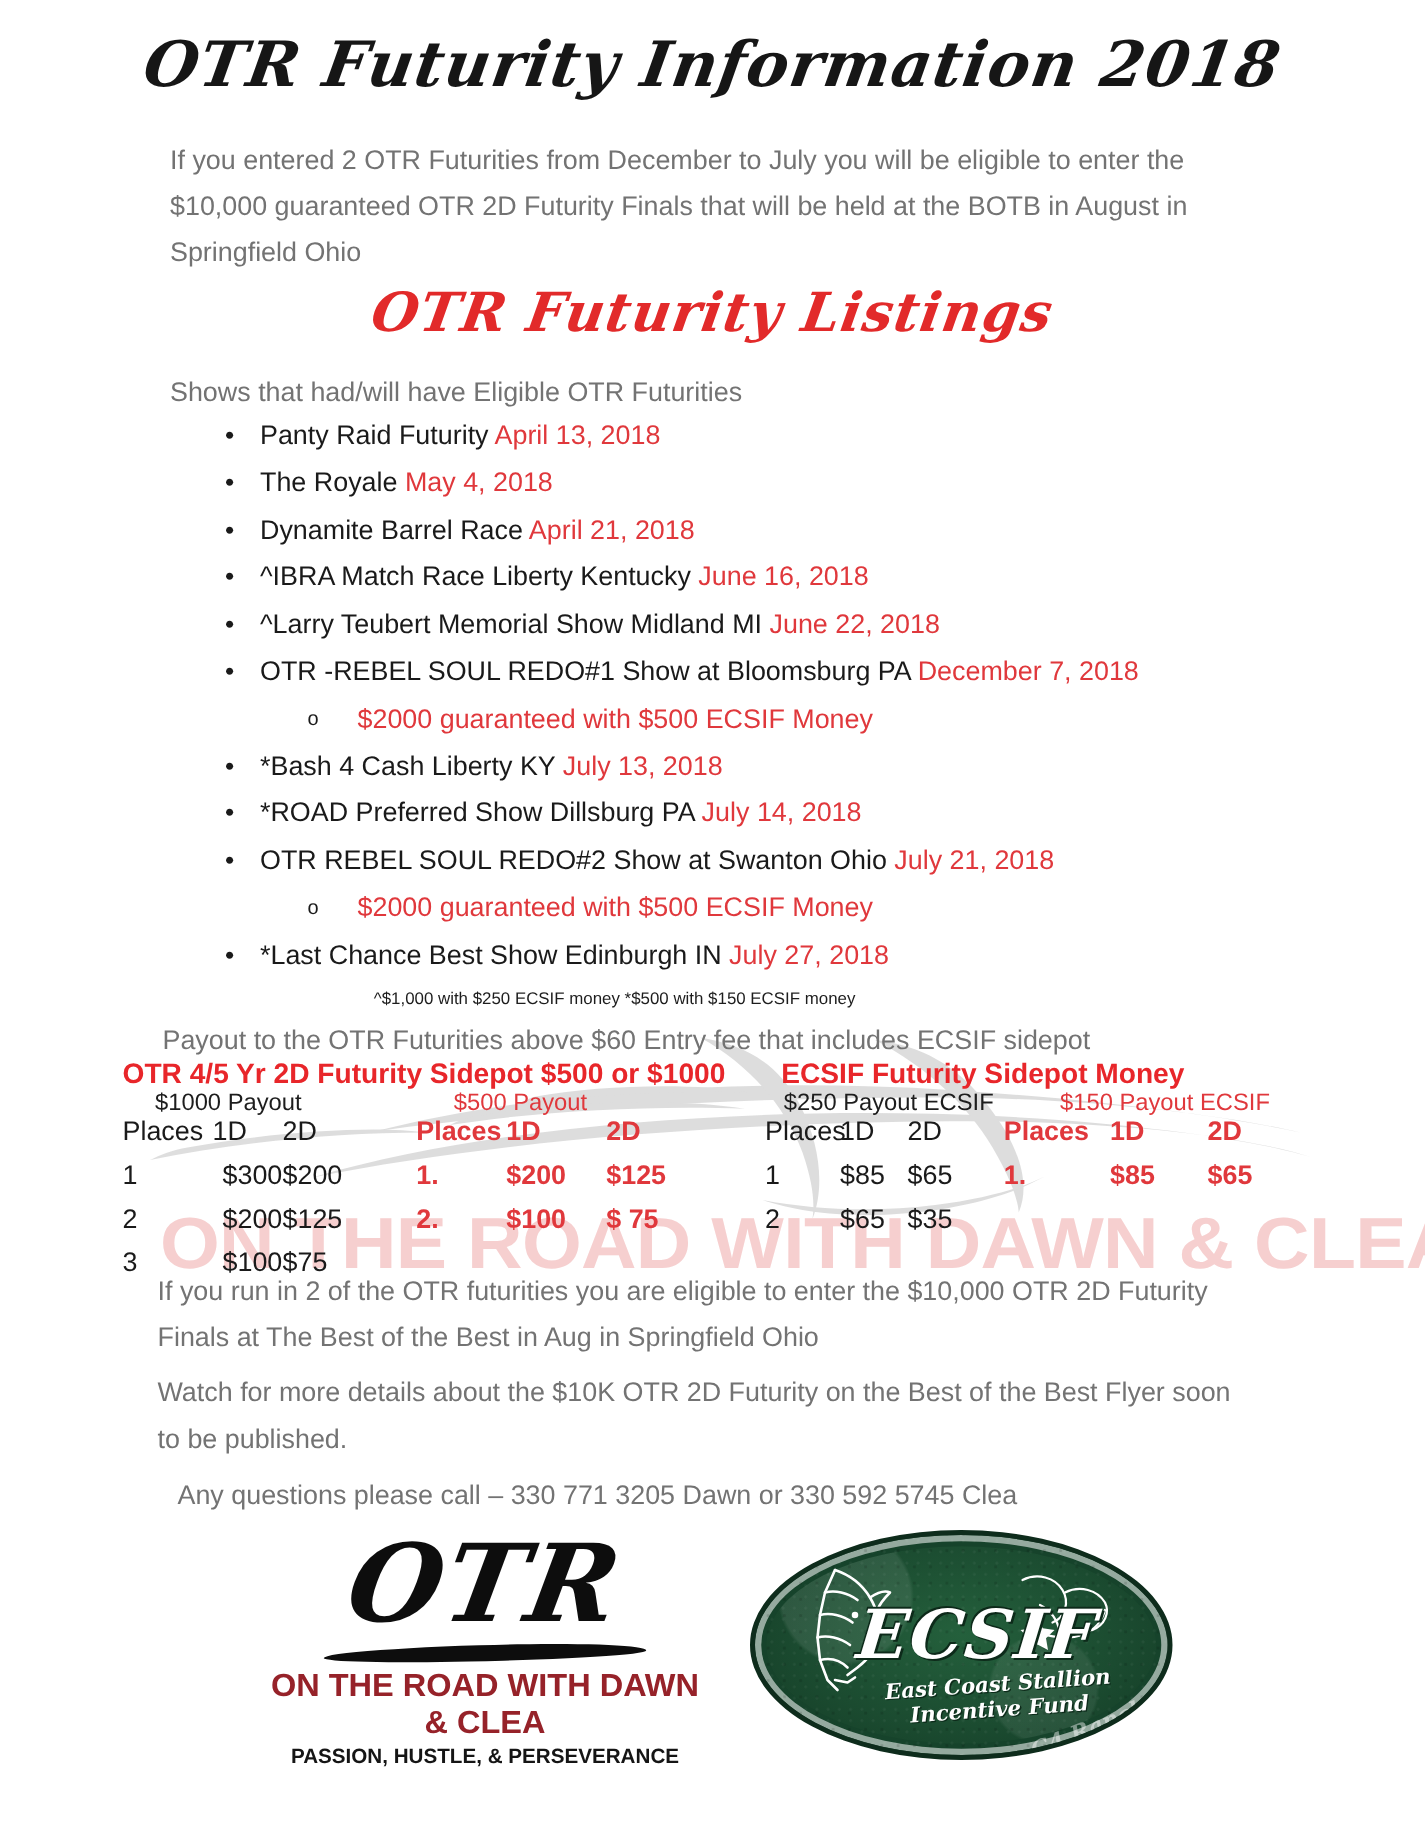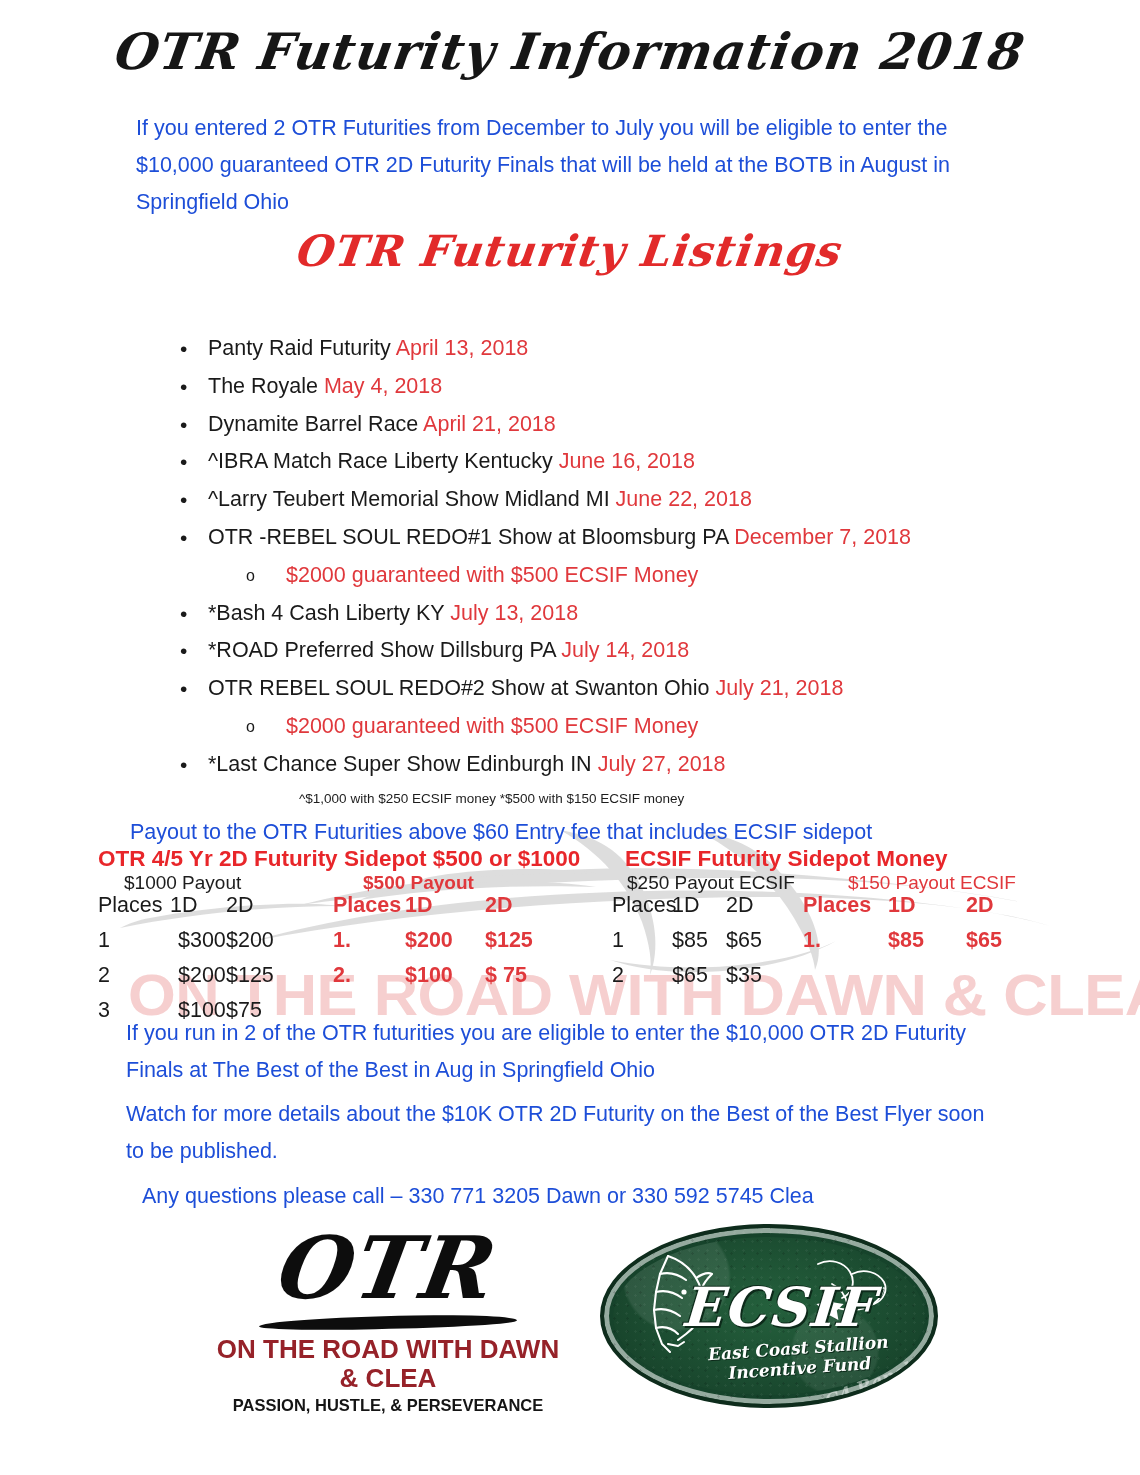--- a/index.html
+++ b/index.html
@@ -48,21 +48,21 @@
     font-size:43px;letter-spacing:1px;color:#e22a2a;
     transform:skewX(-9deg);
     z-index:3;
   }
 
   
   .para{
     position:absolute;
     font-size:21.5px;
     line-height:37px;
-    color:#1d4ed8;
+    color:#737373;
     z-index:3;
   }
   #intro-para{left:136px;top:110px;width:880px;}
   #shows-lead{left:136px;top:296px;}
   #payout-lead{left:130px;top:814px;width:900px;}
   #finals-para{left:126px;top:1015px;width:880px;}
   #watch-para{left:126px;top:1096px;width:880px;}
   #phone-para{left:126px;top:1178px;width:880px;margin-left:16px;}
 
   
@@ -110,21 +110,21 @@
   }
   #head-otr{left:98px;top:0px;}
   #head-ecsif{left:625px;top:0px;text-align:center;}
 
   .subcap{
     position:absolute;
     font-size:19px;
     white-space:nowrap;
   }
   #cap-1000{left:124px;top:26px;color:#1d1d1d;}
-  #cap-500{left:363px;top:26px;color:#e0383c;font-weight:bold;}
+  #cap-500{left:363px;top:26px;color:#e0383c;}
   #cap-250{left:627px;top:26px;color:#1d1d1d;}
   #cap-150{left:848px;top:26px;color:#e0383c;}
 
   
   .tbl-black{font-size:21.5px;color:#1a1a1a;line-height:35px;}
   .tbl-red{font-size:21.5px;color:#e0383c;font-weight:700;line-height:35px;}
 
   .row{display:block;position:relative;height:35px;}
   .c{position:absolute;top:0;}
 
@@ -249,34 +249,35 @@
     </svg>
     <div class="wm-text">ON THE ROAD WITH DAWN &amp; CLEA</div>
   </div>
 
   <div class="script title-main">OTR Futurity Information 2018</div>
 
   <div class="para" id="intro-para">If you entered 2 OTR Futurities from December to July you will be eligible to enter the $10,000 guaranteed OTR 2D Futurity Finals that will be held at the BOTB in August in Springfield Ohio</div>
 
   <div class="script title-listings">OTR Futurity Listings</div>
 
+  <div class="para" id="shows-lead">Shows that had/will have Eligible OTR Futurities</div>
 
   <ul class="shows-list" id="shows-list">
       <li><span class="bullet">•</span><span>Panty Raid Futurity </span><span class="date">April 13, 2018</span></li>
       <li><span class="bullet">•</span><span>The Royale </span><span class="date">May 4, 2018</span></li>
       <li><span class="bullet">•</span><span>Dynamite Barrel Race </span><span class="date">April 21, 2018</span></li>
       <li><span class="bullet">•</span><span>^IBRA Match Race Liberty Kentucky </span><span class="date">June 16, 2018</span></li>
       <li><span class="bullet">•</span><span>^Larry Teubert Memorial Show  Midland MI </span><span class="date"> June 22, 2018</span></li>
       <li><span class="bullet">•</span><span>OTR -REBEL SOUL REDO#1 Show at Bloomsburg PA </span><span class="date"> December 7, 2018</span></li>
       <li class="sub"><span class="bullet">o</span><span class="sub-text">$2000 guaranteed with $500 ECSIF Money</span></li>
       <li><span class="bullet">•</span><span>*Bash 4 Cash Liberty KY </span><span class="date">July 13, 2018</span></li>
       <li><span class="bullet">•</span><span>*ROAD Preferred Show Dillsburg PA </span><span class="date">July 14, 2018</span></li>
       <li><span class="bullet">•</span><span>OTR REBEL SOUL REDO#2 Show at Swanton Ohio </span><span class="date">July 21, 2018</span></li>
       <li class="sub"><span class="bullet">o</span><span class="sub-text">$2000 guaranteed with $500 ECSIF Money</span></li>
-      <li><span class="bullet">•</span><span>*Last Chance Super Show Edinburgh IN </span><span class="date">July 27, 2018</span></li>
+      <li><span class="bullet">•</span><span>*Last Chance Best Show Edinburgh IN </span><span class="date">July 27, 2018</span></li>
     </ul>
 
   <div class="footnote">^$1,000 with $250 ECSIF money *$500 with $150 ECSIF money</div>
 
   <div class="para" id="payout-lead">Payout to the OTR Futurities above  $60 Entry fee that includes ECSIF sidepot</div>
 
   <div class="tables">
     <div class="tbl-head" id="head-otr">OTR 4/5 Yr  2D Futurity Sidepot $500 or $1000</div>
     <div class="tbl-head" id="head-ecsif">ECSIF Futurity Sidepot Money</div>
 

